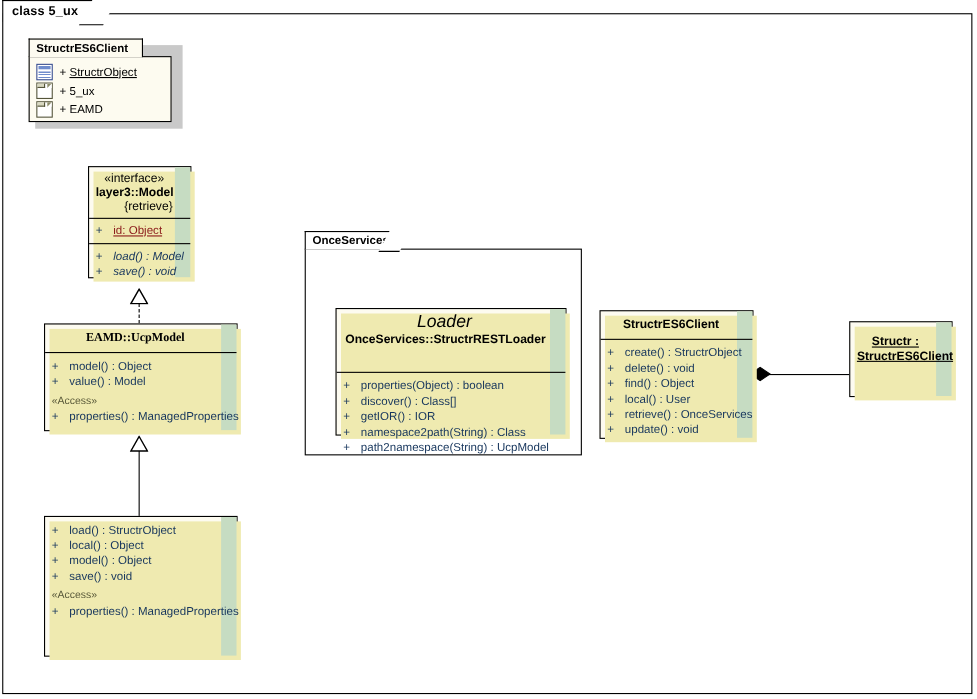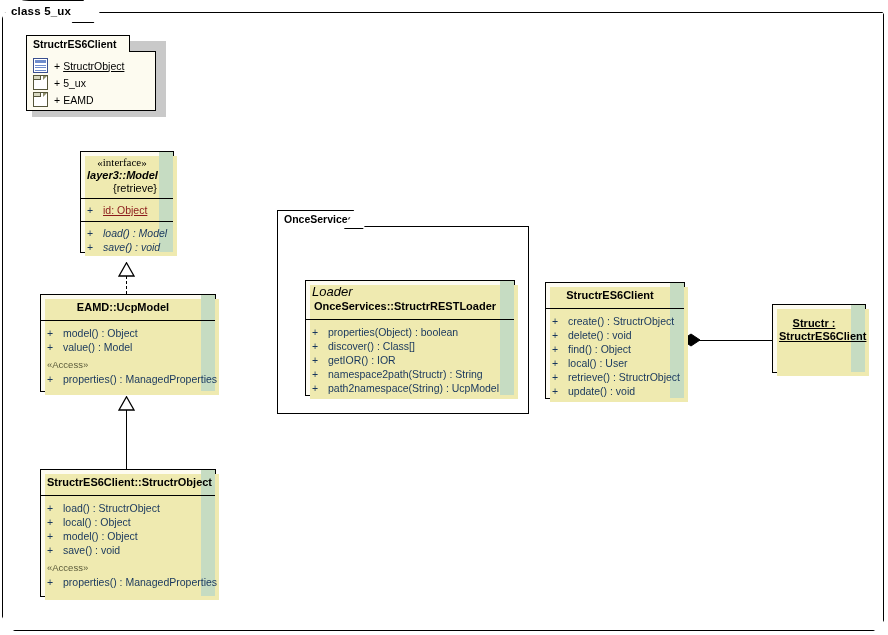--- a/index.html
+++ b/index.html
@@ -3,21 +3,20 @@
 <meta charset="utf-8">
 <style>
   html,body{margin:0;padding:0;background:#ffffff;}
   body{font-family:"Liberation Sans", sans-serif;}
   #canvas{
     position:relative;
     width:888px;height:635px;
     background:#ffffff;
     box-sizing:border-box;
     overflow:hidden;
-    border-radius:29px;
   }
   
   #frame{
     position:absolute;left:2px;top:12px;
     width:882px;height:619px;
     border:1.5px solid #000000;
     box-sizing:border-box;
     background:#ffffff;
   }
   
@@ -104,23 +103,23 @@
     color:#5a5a3a;
     line-height:13px;
     margin-bottom:1px;
   }
   .attr-static{color:#8b1a1a;text-decoration:underline;}
   .attr-static-vis{color:#8b1a1a;}
   .iface-line{line-height:13px;}
   .abs{text-align:right;}
   .loader-tag{
     position:relative;
-    text-align:left;
+    text-align:center;
     font-style:italic;
-    font-size:13px;
+    font-size:16px;
     color:#000;
     padding:3px 18px 0 6px;
     z-index:2;
   }
 
   
   .pkg{
     position:absolute;
     z-index:3;
   }
@@ -251,22 +250,22 @@
           <span class="lbl">+</span>
           <span style="margin-left:3px;">EAMD</span>
         </div>
       </div>
     </div>
   </div>
 
   <div class="uml" style="left:80px;top:151px;width:94px;height:102px;">
     <div class="band"></div>
     <div class="hdr" style="padding-top:4px;padding-bottom:3px;">
-      <div class="iface-line" style="font-weight:normal;font-family:Liberation Serif, serif;">«interface»</div>
-      <div class="iface-line" style="font-style:italic;">layer3::Model</div>
+      <div class="iface-line" style="font-weight:normal;">«interface»</div>
+      <div class="iface-line" style="">layer3::Model</div>
       <div class="iface-line abs" style="font-weight:normal;">{retrieve}</div>
     </div>
     <div class="compart" style="padding-top:4px;padding-bottom:4px;">
       <div class="row">
         <span class="vis attr-static-vis">+</span>
         <span class="attr-static">id:  Object</span>
       </div>
     </div>
     <div class="compart" style="padding-top:4px;padding-bottom:4px;">
       <div class="row ital">
@@ -284,21 +283,21 @@
     <div class="vline dash" style="left:126px;top:276px;height:18px;"></div>
     <div class="tri-wrap" style="left:118px;top:262px;">
       <svg width="17" height="15" viewBox="0 0 17 15">
         <polygon points="8.5,0.8 16,14 1,14" fill="#ffffff" stroke="#000000" stroke-width="1.3"></polygon>
       </svg>
     </div>
   </div>
 
   <div class="uml" style="left:40px;top:294px;width:176px;height:98px;">
     <div class="band"></div>
-    <div class="hdr" style="padding-top:6px;padding-bottom:6px;">
+    <div class="hdr" style="padding-top:6px;padding-bottom:6px;font-family:Liberation Serif, serif;">
       <span>EAMD::UcpModel</span>
     </div>
     <div class="compart" style="padding-top:5px;padding-bottom:4px;">
       <div class="row">
         <span class="vis">+</span>
         <span>model() : Object</span>
       </div>
       <div class="row">
         <span class="vis">+</span>
         <span>value() : Model</span>
@@ -315,23 +314,20 @@
     <div class="vline" style="left:126px;top:410px;height:60px;"></div>
     <div class="tri-wrap" style="left:118px;top:396px;">
       <svg width="17" height="15" viewBox="0 0 17 15">
         <polygon points="8.5,0.8 16,14 1,14" fill="#ffffff" stroke="#000000" stroke-width="1.3"></polygon>
       </svg>
     </div>
   </div>
 
   <div class="uml" style="left:40px;top:469px;width:176px;height:128px;">
     <div class="band"></div>
-    <div class="hdr" style="padding-top:6px;padding-bottom:6px;">
-      <span>StructrES6Client::StructrObject</span>
-    </div>
     <div class="compart" style="padding-top:5px;padding-bottom:4px;">
       <div class="row">
         <span class="vis">+</span>
         <span>load() : StructrObject</span>
       </div>
       <div class="row">
         <span class="vis">+</span>
         <span>local() : Object</span>
       </div>
       <div class="row">
@@ -353,39 +349,39 @@
   <div class="subpkg" style="left:277px;top:210px;width:252px;height:204px;">
     <div class="sp-tab" style="width:82px;">
       <span>OnceServices</span>
     </div>
     <div class="sp-body" style="top:16px;width:252px;height:188px;"></div>
   </div>
 
   <div class="uml" style="left:305px;top:280px;width:210px;height:116px;">
     <div class="band"></div>
     <div class="loader-tag">Loader</div>
-    <div class="hdr" style="padding-top:1px;padding-bottom:6px;">
+    <div class="hdr" style="padding-top:1px;padding-bottom:22px;">
       <span>OnceServices::StructrRESTLoader</span>
     </div>
     <div class="compart" style="padding-top:5px;padding-bottom:4px;">
       <div class="row">
         <span class="vis">+</span>
         <span>properties(Object) : boolean</span>
       </div>
       <div class="row">
         <span class="vis">+</span>
         <span>discover() : Class[]</span>
       </div>
       <div class="row">
         <span class="vis">+</span>
         <span>getIOR() : IOR</span>
       </div>
       <div class="row">
         <span class="vis">+</span>
-        <span>namespace2path(Structr) : String</span>
+        <span>namespace2path(String) : Class</span>
       </div>
       <div class="row">
         <span class="vis">+</span>
         <span>path2namespace(String) : UcpModel</span>
       </div>
     </div>
   </div>
 
   <div class="uml" style="left:545px;top:282px;width:140px;height:117px;">
     <div class="band"></div>
@@ -404,39 +400,39 @@
       <div class="row">
         <span class="vis">+</span>
         <span>find() : Object</span>
       </div>
       <div class="row">
         <span class="vis">+</span>
         <span>local() : User</span>
       </div>
       <div class="row">
         <span class="vis">+</span>
-        <span>retrieve() : StructrObject</span>
+        <span>retrieve() : OnceServices</span>
       </div>
       <div class="row">
         <span class="vis">+</span>
         <span>update() : void</span>
       </div>
     </div>
   </div>
 
   <div class="conn">
     <div class="hline" style="left:697px;top:340px;width:78px;"></div>
     <div class="diamond" style="left:681px;top:332px;">
       <svg width="20" height="16" viewBox="0 0 20 16">
         <polygon points="1,8 10,2 19,8 10,14" fill="#000000" stroke="#000000" stroke-width="1"></polygon>
       </svg>
     </div>
   </div>
 
-  <div class="uml" style="left:772px;top:304px;width:94px;height:69px;">
+  <div class="uml" style="left:772px;top:292px;width:94px;height:69px;">
     <div class="band"></div>
     <div class="hdr noline" style="padding-top:12px;padding-bottom:6px;text-decoration:underline;">
       <div>Structr :</div>
       <div>StructrES6Client</div>
     </div>
   </div>
 
 </div>
 
 </body></html>

